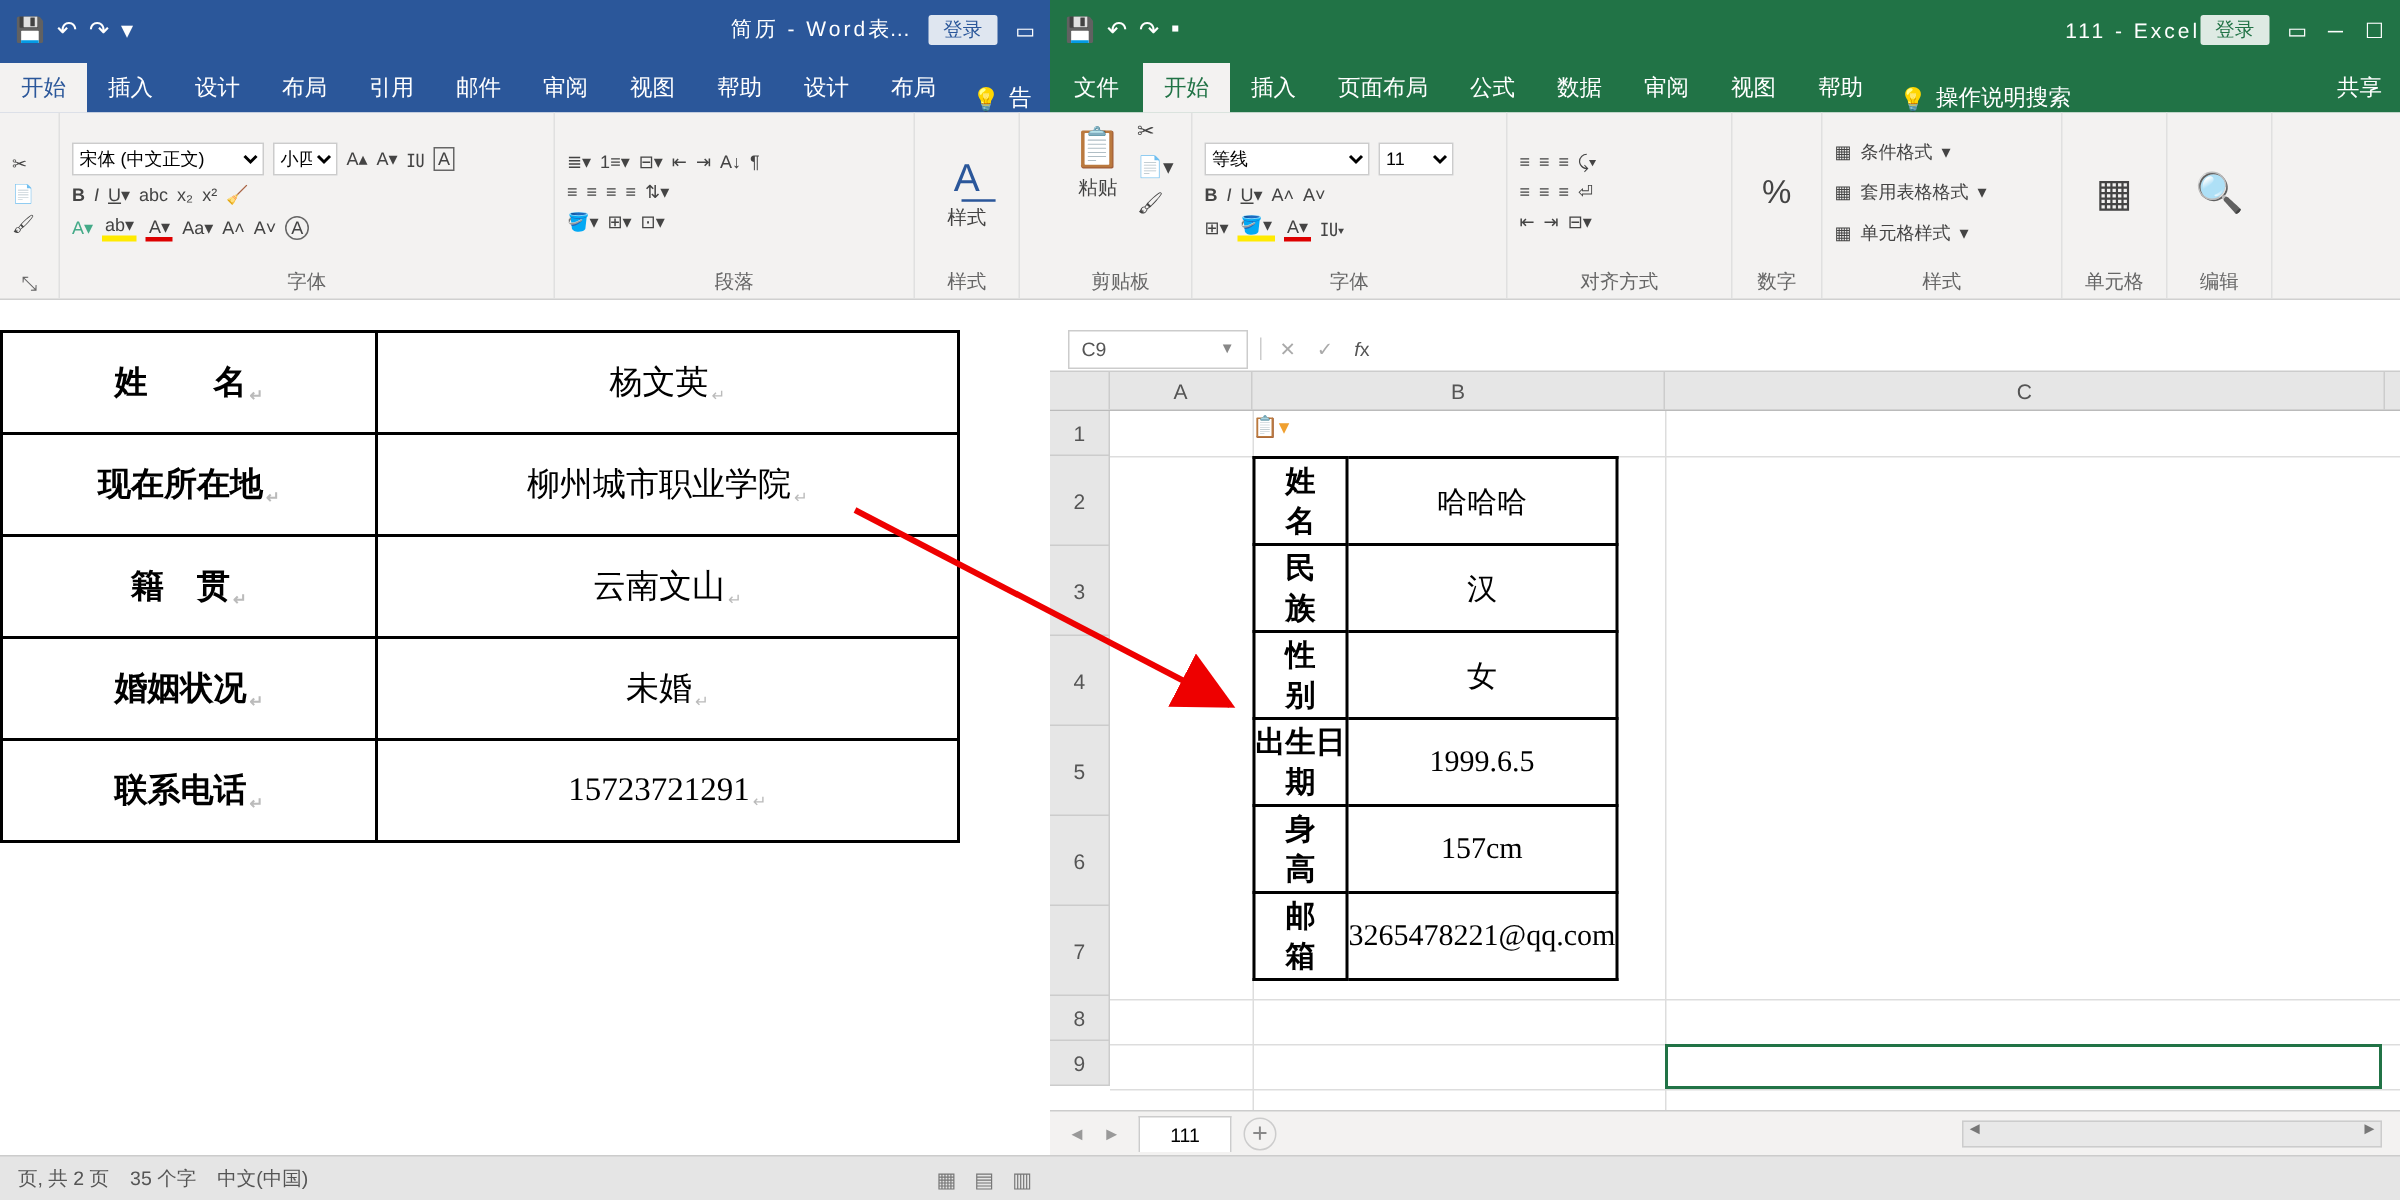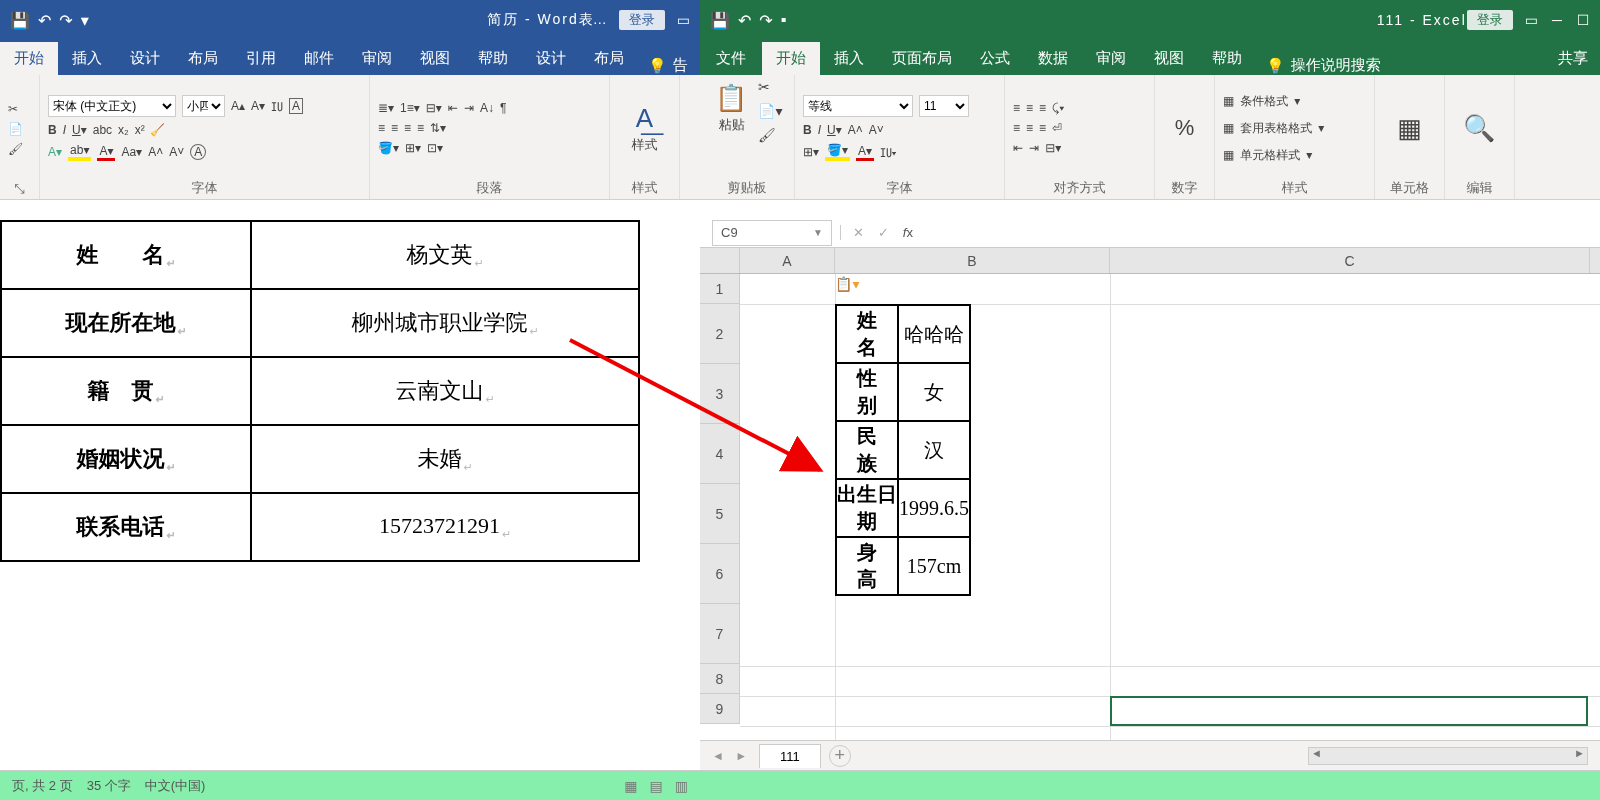--- a/index.html
+++ b/index.html
@@ -75,21 +75,21 @@
   .etable { border-collapse: collapse; position: absolute; left: 95px; top: 30px; }
   .etable td { border: 2px solid #000; height: 58px; text-align: center; font-family: SimSun, serif; font-size: 20px; }
   .etable td:first-child { width: 273px; font-weight: bold; }
   .etable td:last-child { width: 478px; }
   .gridlines-v { position: absolute; top: 26px; bottom: 0; border-right: 1px solid #ddd; }
   .gridlines-h { position: absolute; left: 40px; right: 0; border-bottom: 1px solid #ddd; }
   .paste-ico { position: absolute; left: 135px; top: 28px; font-size: 14px; color: #f0a030; }
   .sel-cell { position: absolute; left: 410px; top: 448px; width: 478px; height: 30px; border: 2px solid #217346; }
   
   
-  .status { position: absolute; bottom: 0; left: 0; right: 0; height: 30px; background: #86efac; border-top: 1px solid #ccc; display: flex; align-items: center; font-size: 13px; color: #555; padding: 0 12px; gap: 14px; }
+  .status { position: absolute; bottom: 0; left: 0; right: 0; height: 30px; background: #e5e5e5; border-top: 1px solid #ccc; display: flex; align-items: center; font-size: 13px; color: #555; padding: 0 12px; gap: 14px; }
   .status .viewbtns { margin-left: auto; display: flex; gap: 12px; color: #777; font-size: 14px; }
   .sheet-tabs { position: absolute; bottom: 30px; left: 0; right: 0; height: 30px; background: #f3f2f1; border-top: 1px solid #ccc; display: flex; align-items: center; font-size: 13px; padding: 0 12px; gap: 8px; }
   .sheet-tabs .nav { color: #999; font-size: 12px; letter-spacing: 4px; }
   .sheet-tabs .sheet { background: #fff; border: 1px solid #ccc; border-bottom: none; padding: 4px 20px; }
   .sheet-tabs .plus { color: #888; font-size: 18px; border: 1px solid #ccc; border-radius: 50%; width: 22px; height: 22px; text-align: center; line-height: 19px; }
   .sheet-tabs .hscroll { margin-left: auto; width: 280px; height: 18px; background: #e8e8e8; border: 1px solid #ccc; position: relative; }
   .sheet-tabs .hscroll::before { content: "◄"; position: absolute; left: 2px; top: -1px; font-size: 11px; color: #777; }
   .sheet-tabs .hscroll::after { content: "►"; position: absolute; right: 2px; top: -1px; font-size: 11px; color: #777; }
   
   
@@ -398,34 +398,38 @@
       <div class="gridlines-h" style="top:478px"></div>
       <span class="paste-ico">📋▾</span>
       <div class="cells">
         <table class="etable">
           <tbody>
               <tr>
                 <td>姓　　名</td>
                 <td>哈哈哈</td>
               </tr>
           <tr>
+                <td>民　　族</td>
+                <td>汉</td>
+              </tr>
+          <tr>
                 <td>性　　别</td>
                 <td>女</td>
               </tr>
           <tr>
-                <td>民　　族</td>
-                <td>汉</td>
-              </tr>
-          <tr>
                 <td>出生日期</td>
                 <td>1999.6.5</td>
               </tr>
           <tr>
                 <td>身　　高</td>
                 <td>157cm</td>
+              </tr>
+          <tr>
+                <td>邮　　箱</td>
+                <td>3265478221@qq.com</td>
               </tr>
         </tbody>
           </table>
       </div>
       <div class="sel-cell"></div>
     </div>
   </div>
   <div class="sheet-tabs">
     <span class="nav">◄ ►</span>
     <span class="sheet">111</span>

